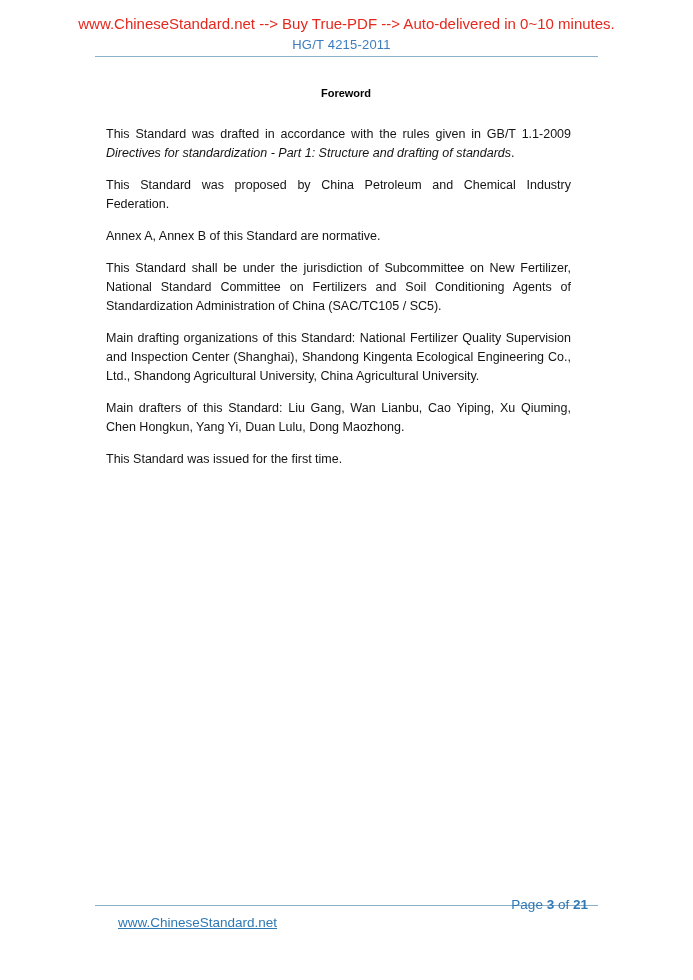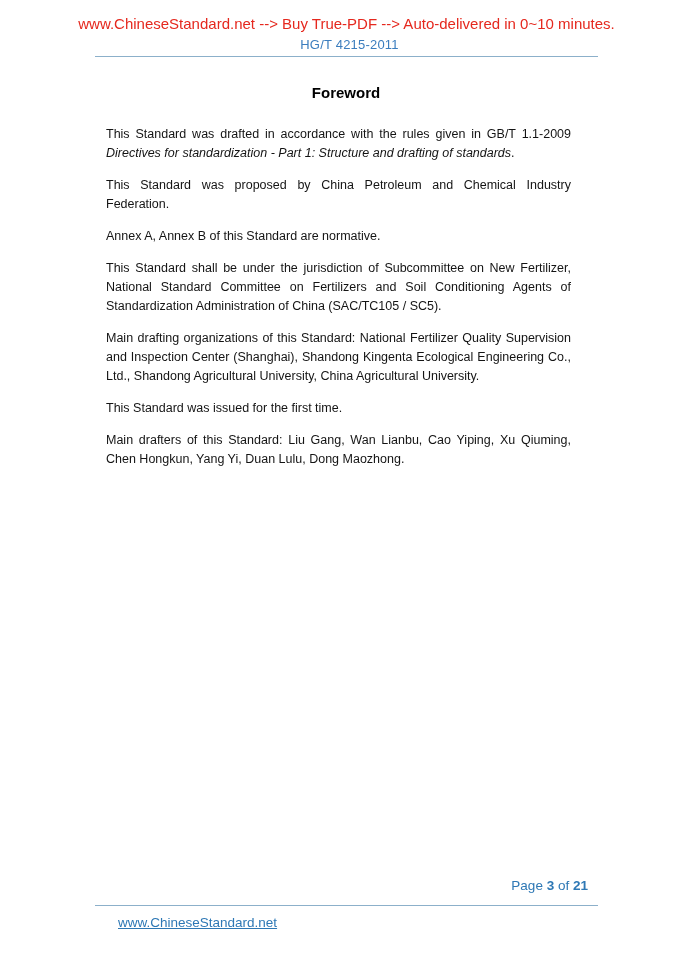--- a/index.html
+++ b/index.html
@@ -12,21 +12,21 @@
     width: 693px;
     height: 980px;
     background: #ffffff;
     font-family: "Liberation Sans", sans-serif;
     overflow: hidden;
   }
   
   .doc-number {
     position: absolute;
     top: 37px;
-    left: 16px;
+    left: 8px;
     width: 667px;
     text-align: center;
     font-size: 13px;
     color: #3b7dbe;
     z-index: 1;
     letter-spacing: 0.2px;
   }
   .notice {
     position: absolute;
     top: 15px;
@@ -47,21 +47,21 @@
   }
   
   .content {
     position: absolute;
     top: 82px;
     left: 106px;
     width: 480px;
     color: #141414;
   }
   .content h1 {
-    font-size: 15px;
+    font-size: 11px;
     line-height: 22px;
     font-weight: bold;
     text-align: center;
     margin: 0 0 21px 0;
     color: #000000;
   }
   .content p {
     font-size: 12.5px;
     line-height: 19px;
     text-align: justify;
@@ -84,21 +84,21 @@
     top: 915px;
     left: 106px;
     font-size: 13.5px;
     color: #2e78b5;
     text-decoration: underline;
     cursor: pointer;
     margin-left: 12px;
   }
   .page-indicator {
     position: absolute;
-    top: 878px;
+    top: 897px;
     right: 105px;
     font-size: 13.5px;
     color: #2e78b5;
   }
   .page-indicator b {
     font-weight: bold;
   }
 </style>
 </head>
 <body>
@@ -116,23 +116,23 @@
 
 
     <p>This Standard was proposed by China Petroleum and Chemical Industry Federation.</p>
 
     <p>Annex A, Annex B of this Standard are normative.</p>
 
     <p>This Standard shall be under the jurisdiction of Subcommittee on New Fertilizer, National Standard Committee on Fertilizers and Soil Conditioning Agents of Standardization Administration of China (SAC/TC105 / SC5).</p>
 
     <p>Main drafting organizations of this Standard: National Fertilizer Quality Supervision and Inspection Center (Shanghai), Shandong Kingenta Ecological Engineering Co., Ltd., Shandong Agricultural University, China Agricultural University.</p>
 
+    <p>Main drafters of this Standard: Liu Gang, Wan Lianbu, Cao Yiping, Xu Qiuming, Chen Hongkun, Yang Yi, Duan Lulu, Dong Maozhong.</p>
+
     <p>This Standard was issued for the first time.</p>
-
-    <p>Main drafters of this Standard: Liu Gang, Wan Lianbu, Cao Yiping, Xu Qiuming, Chen Hongkun, Yang Yi, Duan Lulu, Dong Maozhong.</p>
   </div>
 
   <div class="footer-rule"></div>
 
   <a class="footer-link">www.ChineseStandard.net</a>
 
   <div class="page-indicator">
     <span>Page</span>
     <b>3</b>
     <span>of</span>

